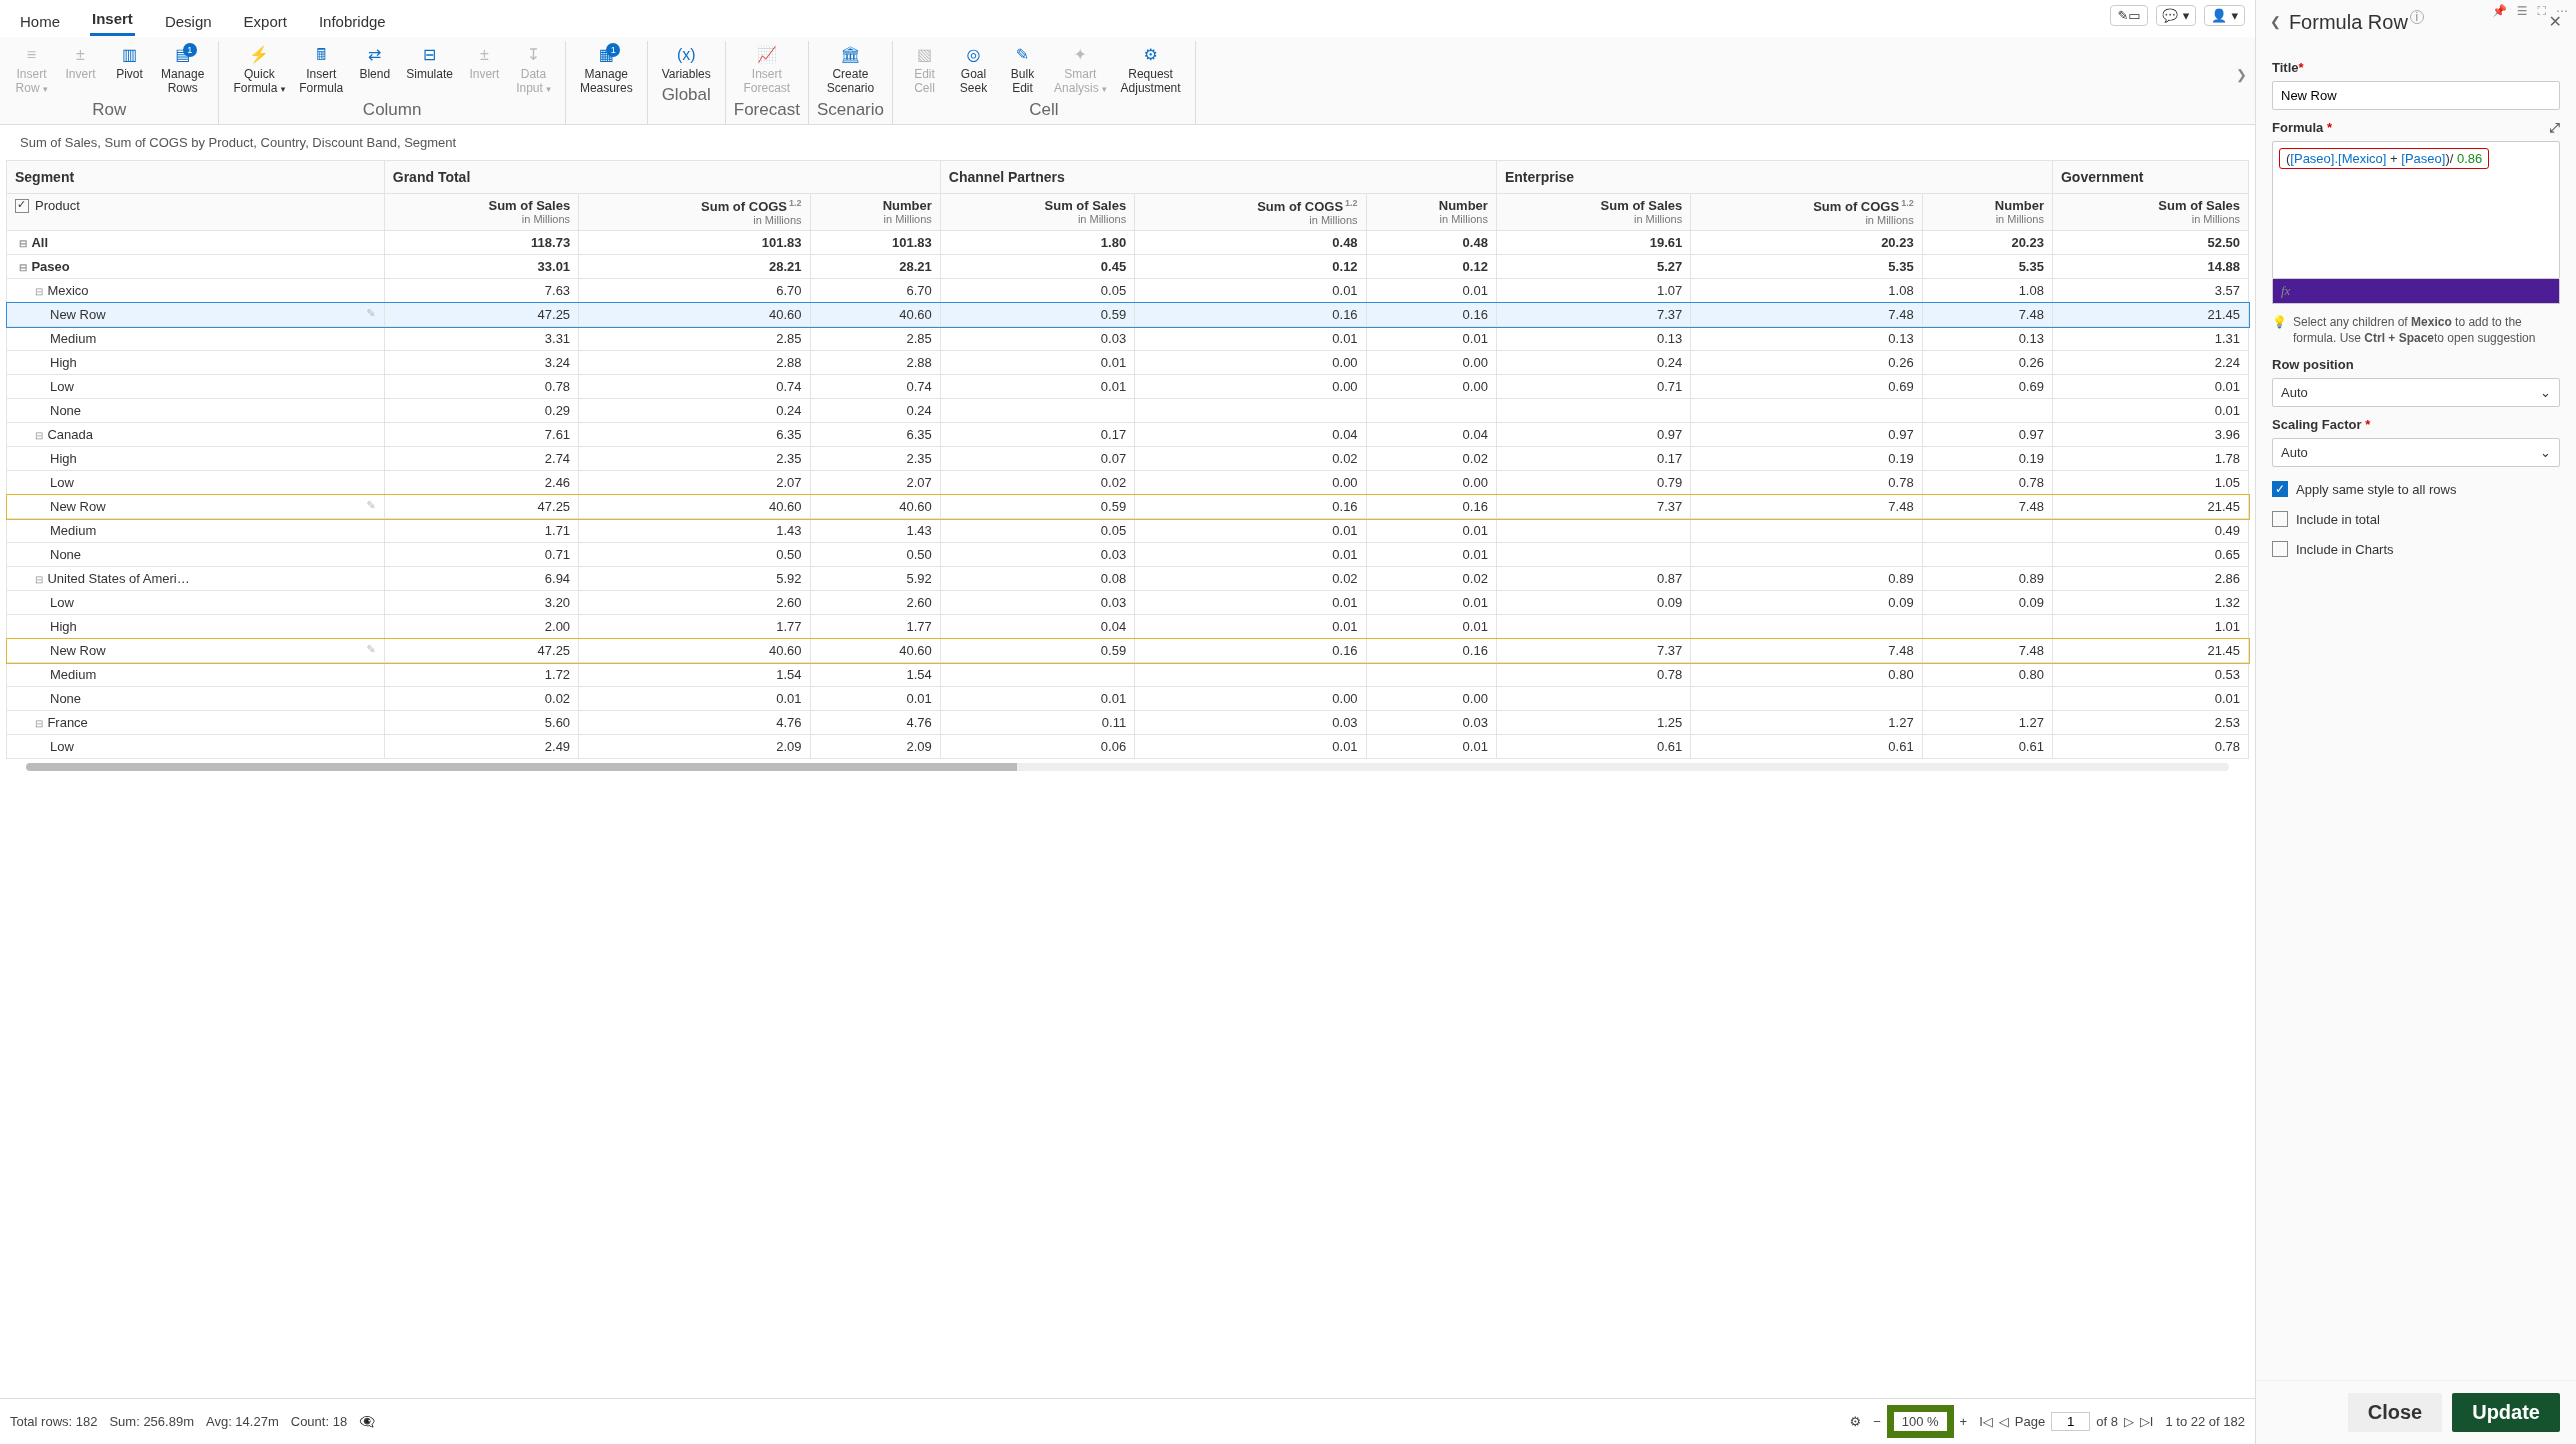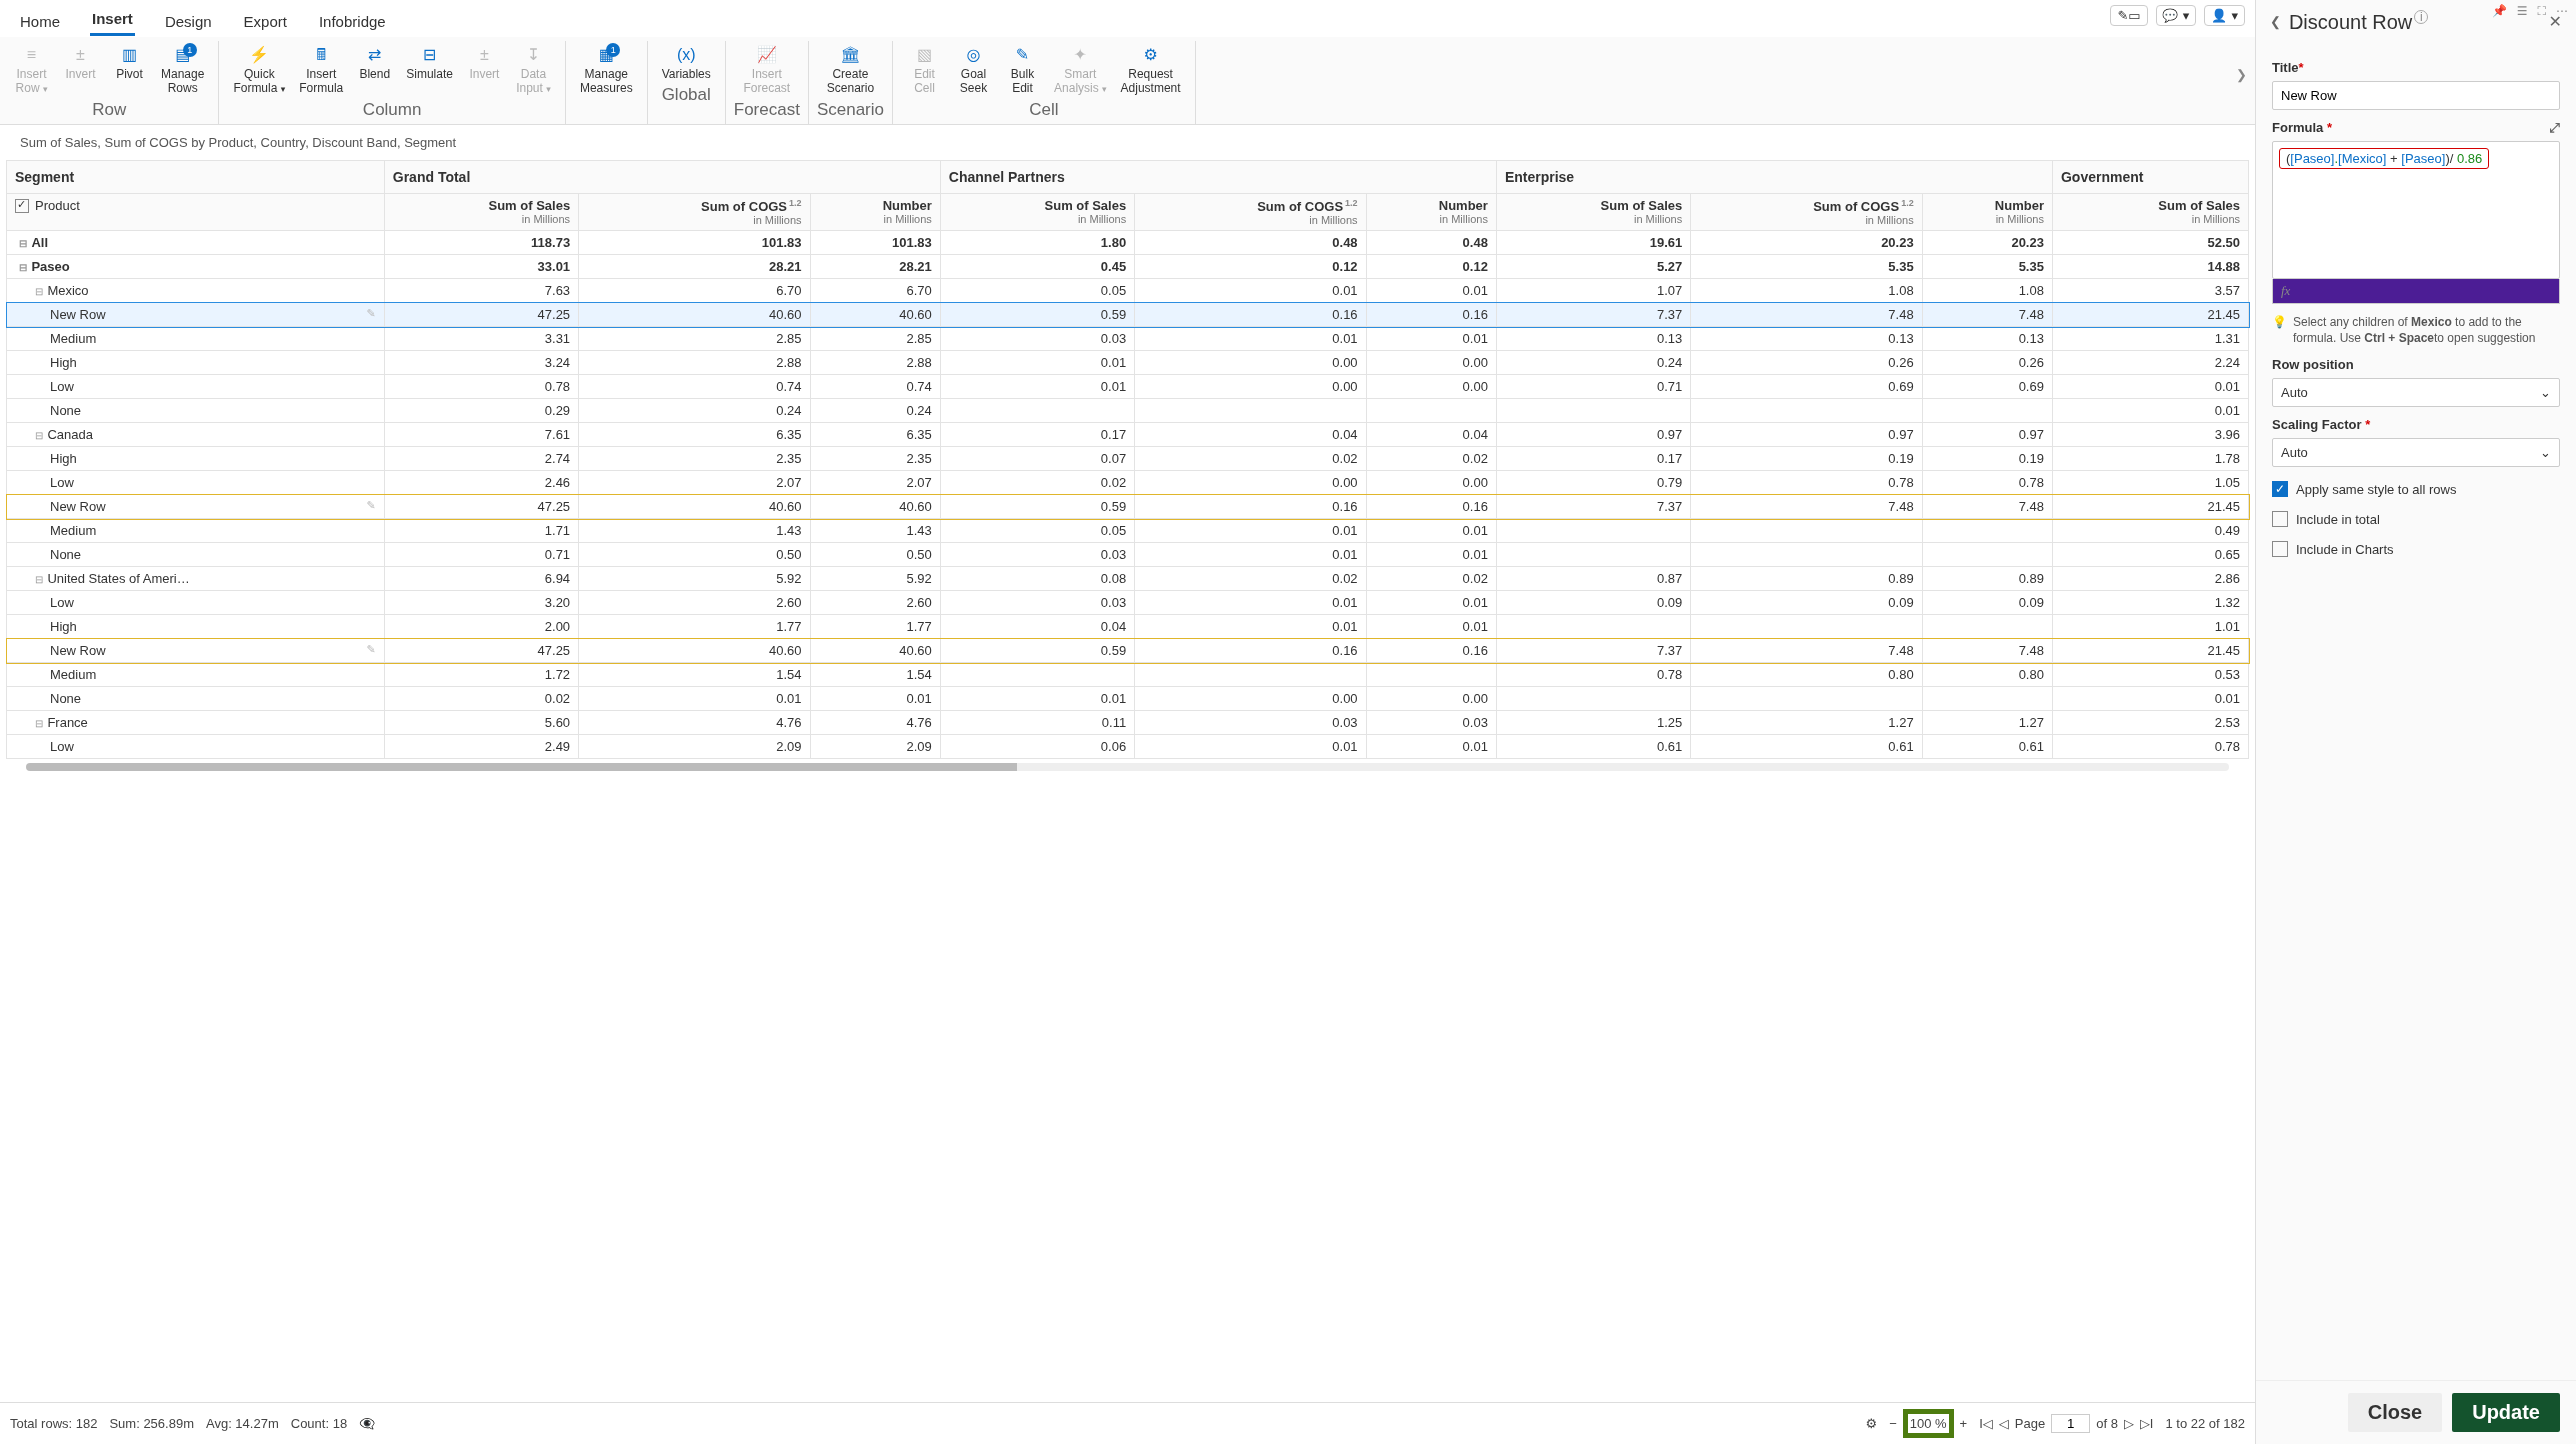--- a/index.html
+++ b/index.html
@@ -593,40 +593,40 @@
     <div class="status-bar">
       <span>Total rows: 182</span>
       <span>Sum: 256.89m</span>
       <span>Avg: 14.27m</span>
       <span>Count: 18</span>
       <span>👁‍🗨</span>
       <span class="spacer"></span>
       <span>⚙</span>
       <div class="zoom-ctrl">
         <span>−</span>
-        <span style="border:5px solid #4d7c0f;padding:2px 2px;">100 %</span>
+        <span style="border:7px solid #4d7c0f;padding:2px 8px;">100 %</span>
         <span>+</span>
       </div>
       <div class="pager">
         <span>I◁</span>
         <span>◁</span>
         <span>Page</span>
         <input value="1" style="">
         <span>of 8</span>
         <span>▷</span>
         <span>▷I</span>
       </div>
       <span>1 to 22 of 182</span>
     </div>
   </div>
 
   <div class="side-panel">
     <div class="panel-header">
       <span style="cursor:pointer;color:#666;">❮</span>
-      <h2><span>Discount Row</span><span class="info-icon">i</span></h2>
+      <h2><span>Formula Row</span><span class="info-icon">i</span></h2>
       <span class="panel-close">✕</span>
     </div>
     <div class="panel-body">
       <div class="field-label"><span>Title</span><span class="req">*</span></div>
       <input class="text-input" value="New Row" style="">
 
       <div class="field-label"><span>Formula</span> <span class="req">*</span><span class="expand-icon">⤢</span></div>
       <div class="formula-box">
         <span class="formula-inner" id="formula-inner"><span>(</span><span class="tok-ref">[Paseo]</span><span class="tok-num">.</span><span class="tok-ref">[Mexico]</span><span> + </span><span class="tok-ref">[Paseo]</span><span>)</span><span>/ </span><span class="tok-num">0.86</span></span>
       </div>

